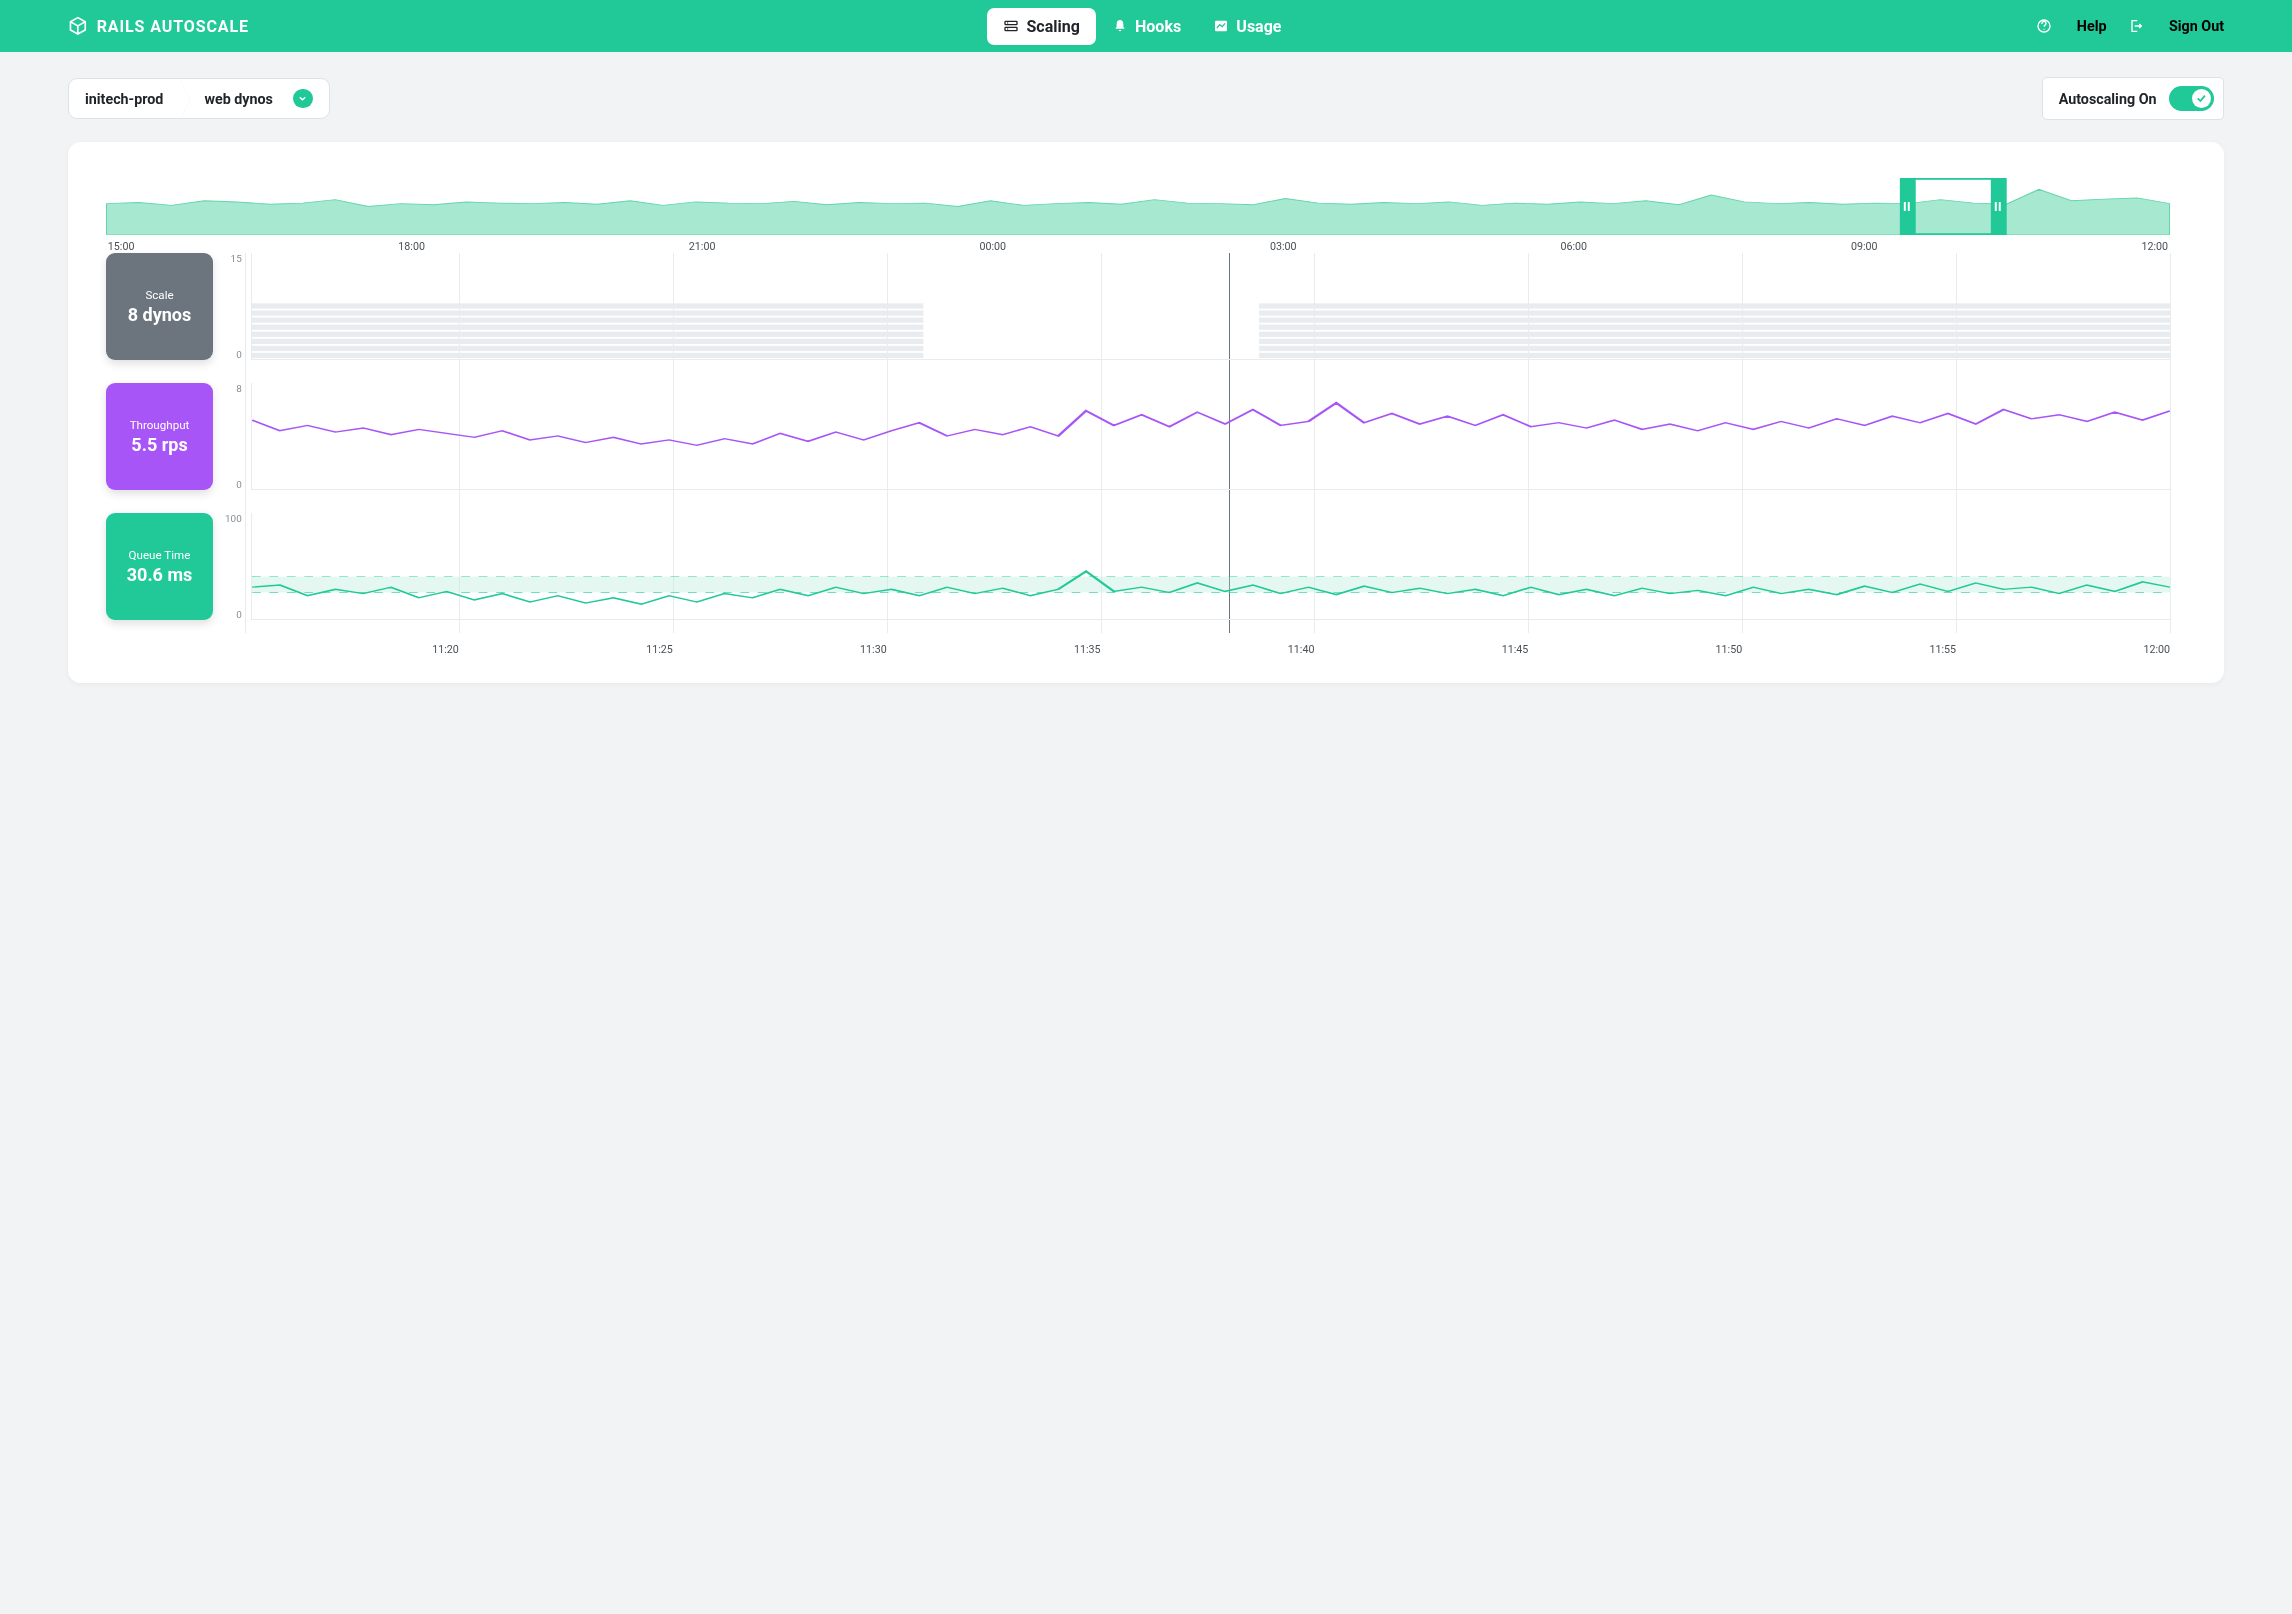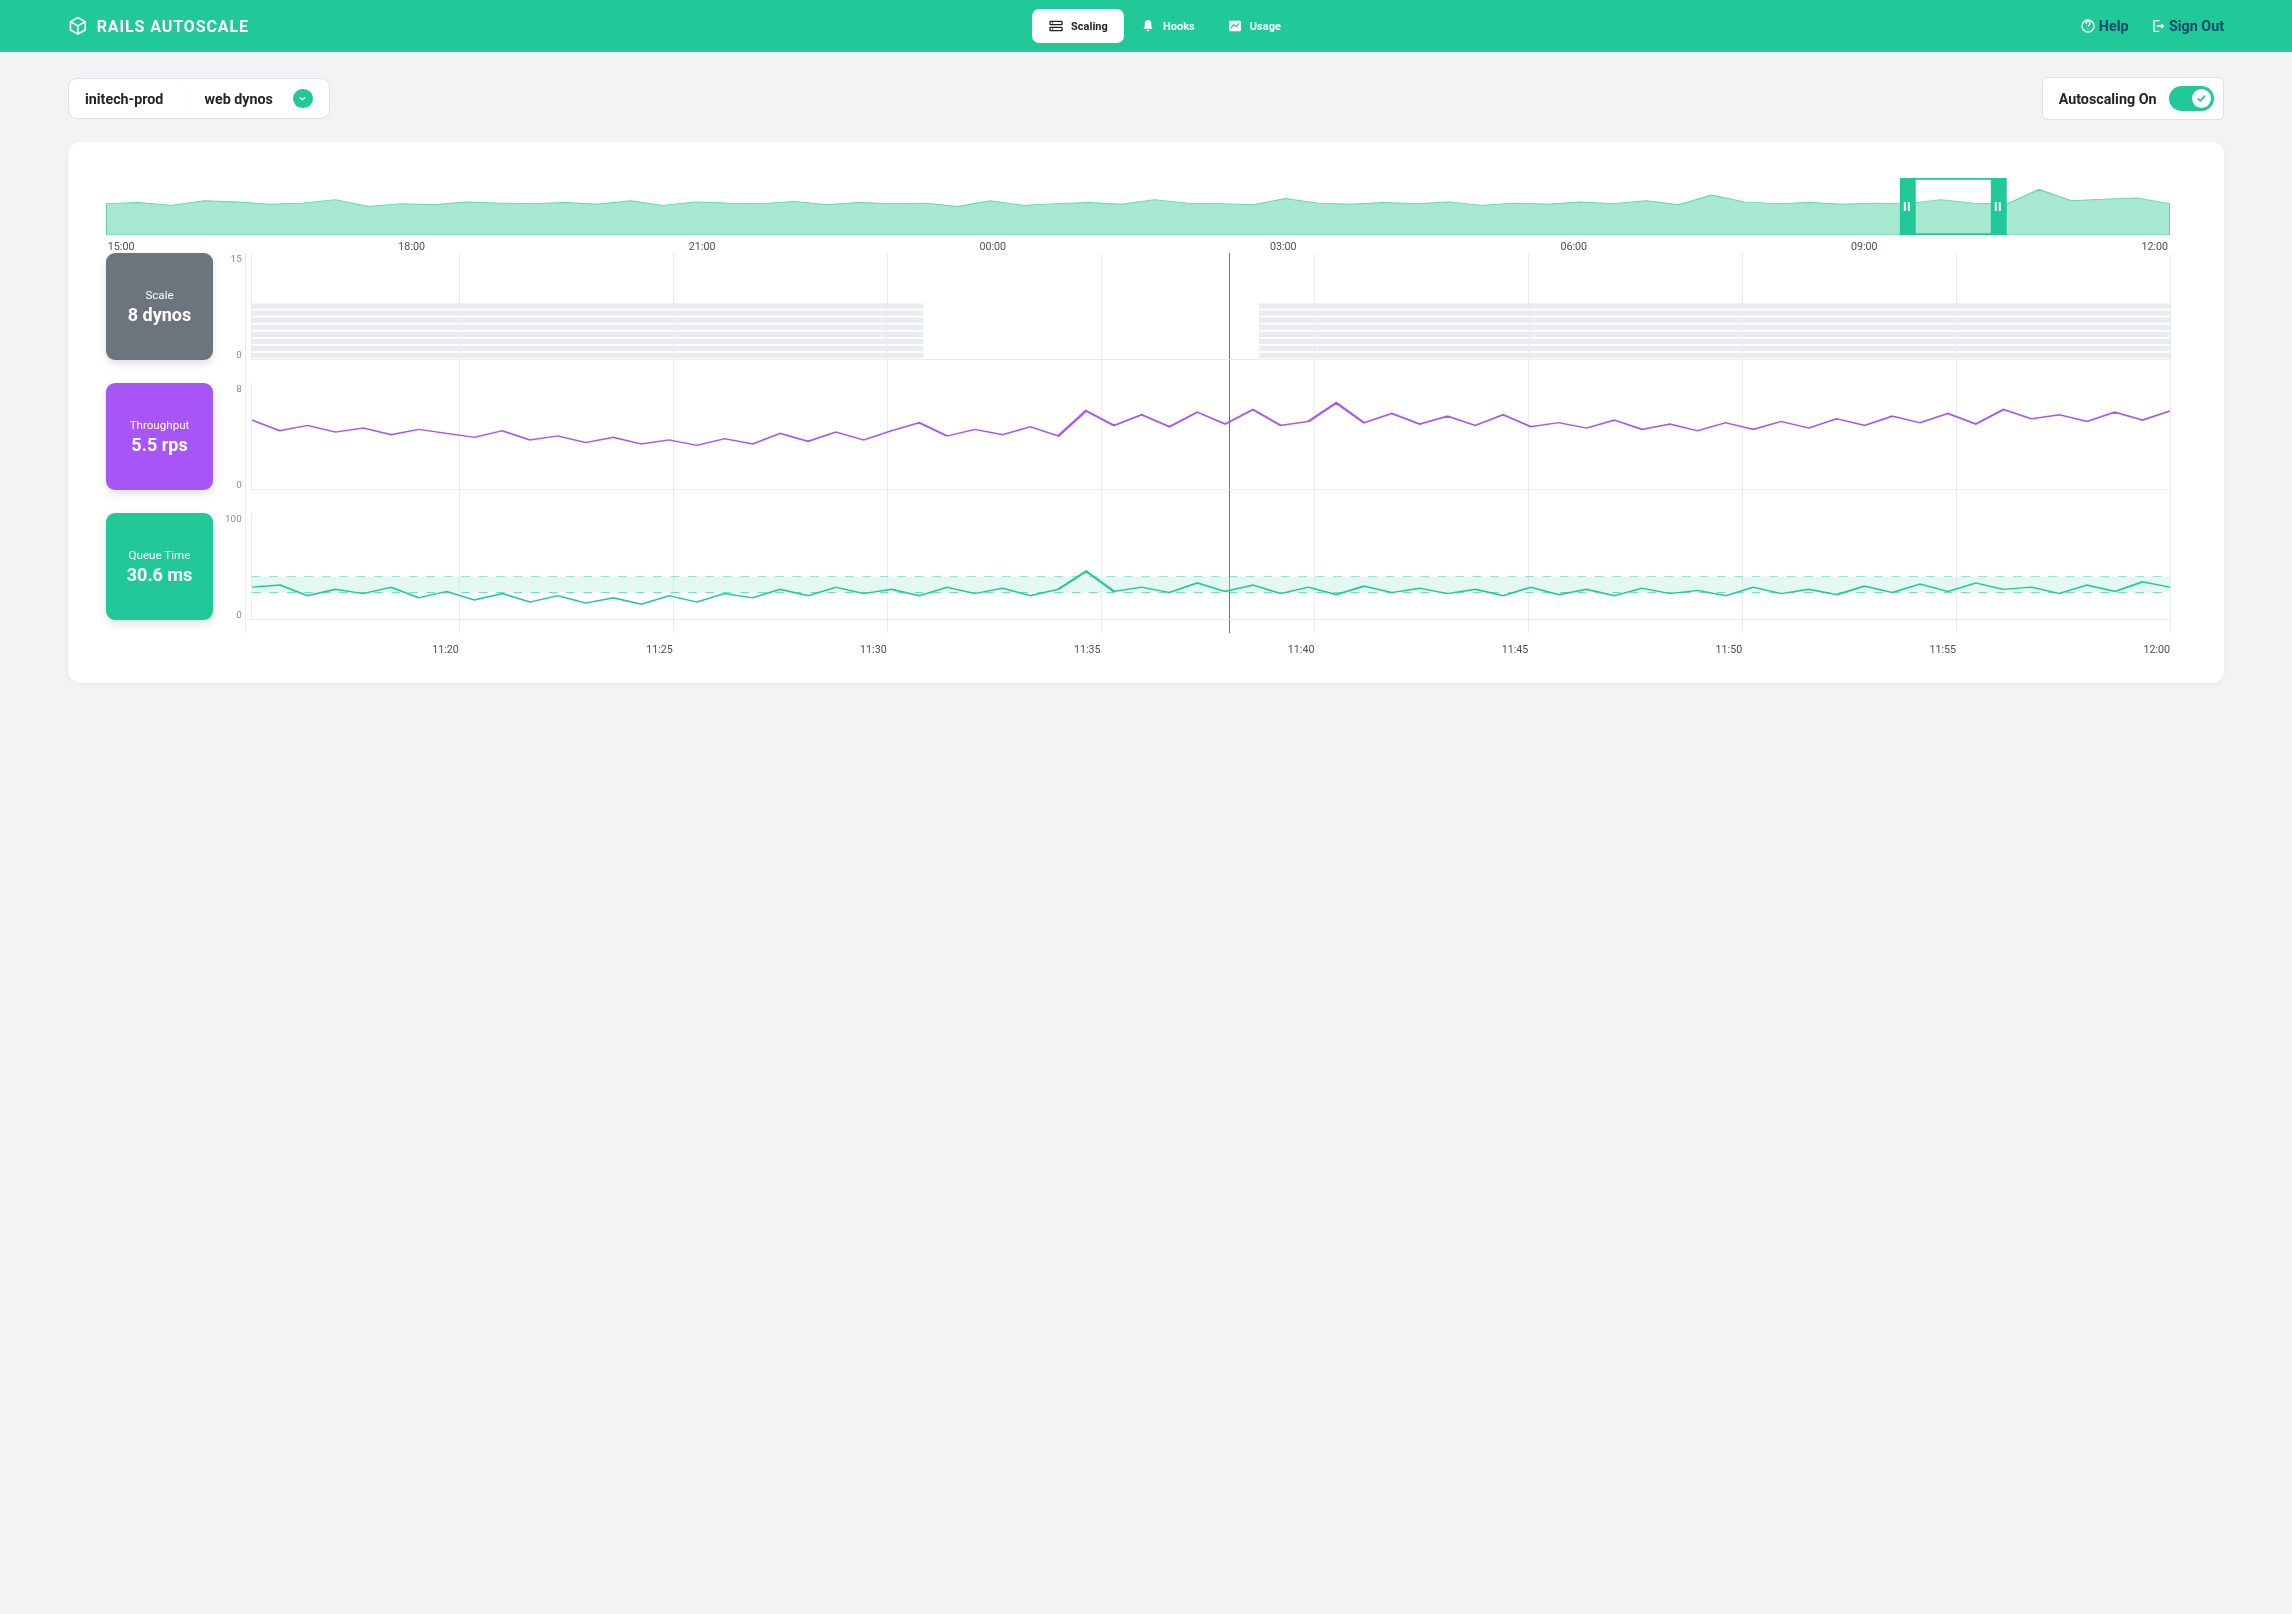--- a/index.html
+++ b/index.html
@@ -30,38 +30,38 @@
   margin: 0 auto;
 }
 .nav-tab {
   display: flex;
   align-items: center;
   gap: 7.2px;
   padding: 9px 16px;
   border-radius: 7.2px;
   color: white;
   font-weight: 700;
-  font-size: 11px;
+  font-size: 16px;
   cursor: pointer;
   text-align: right;
 }
 .nav-tab.active {
   background: white;
   color: #212529;
 }
 .nav-right {
   display: flex;
   align-items: center;
   gap: 21.5px;
 }
 .nav-link {
   display: flex;
   align-items: center;
-  gap: 3px;
-  color: #0c4a6e;
+  gap: 25px;
+  color: #000000;
   font-weight: 700;
   font-size: 14.3px;
   cursor: pointer;
 }
 .content {
   padding: 25px 68px;
 }
 .toprow {
   display: flex;
   justify-content: space-between;

